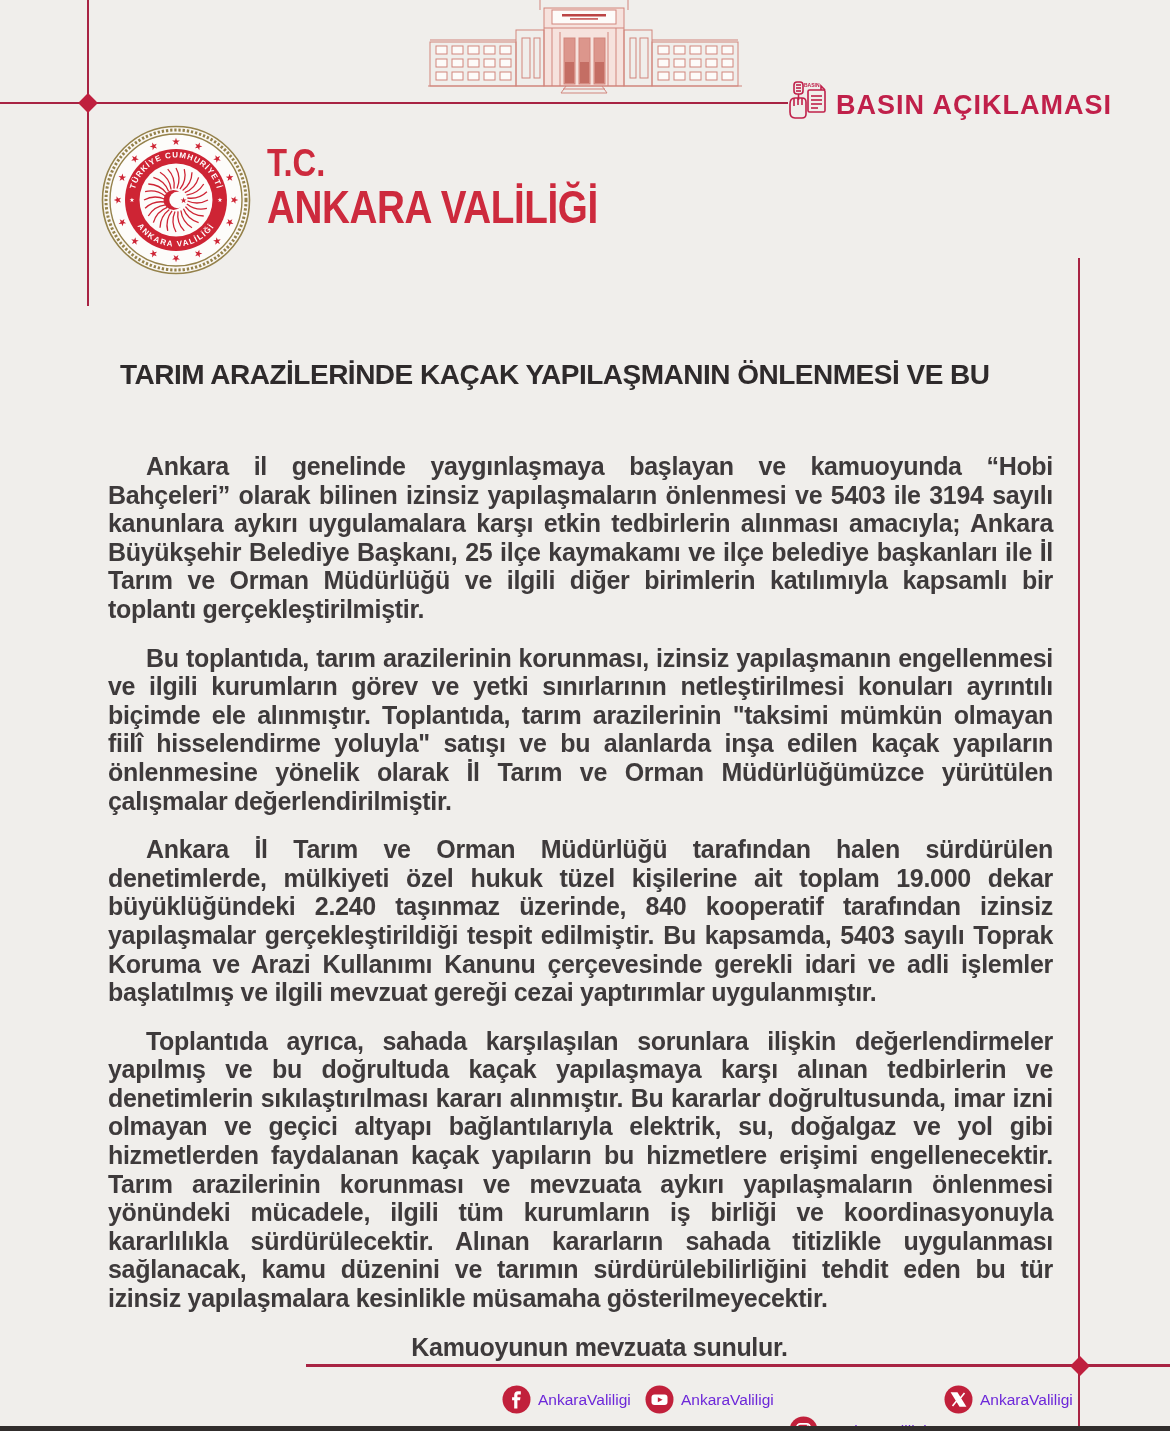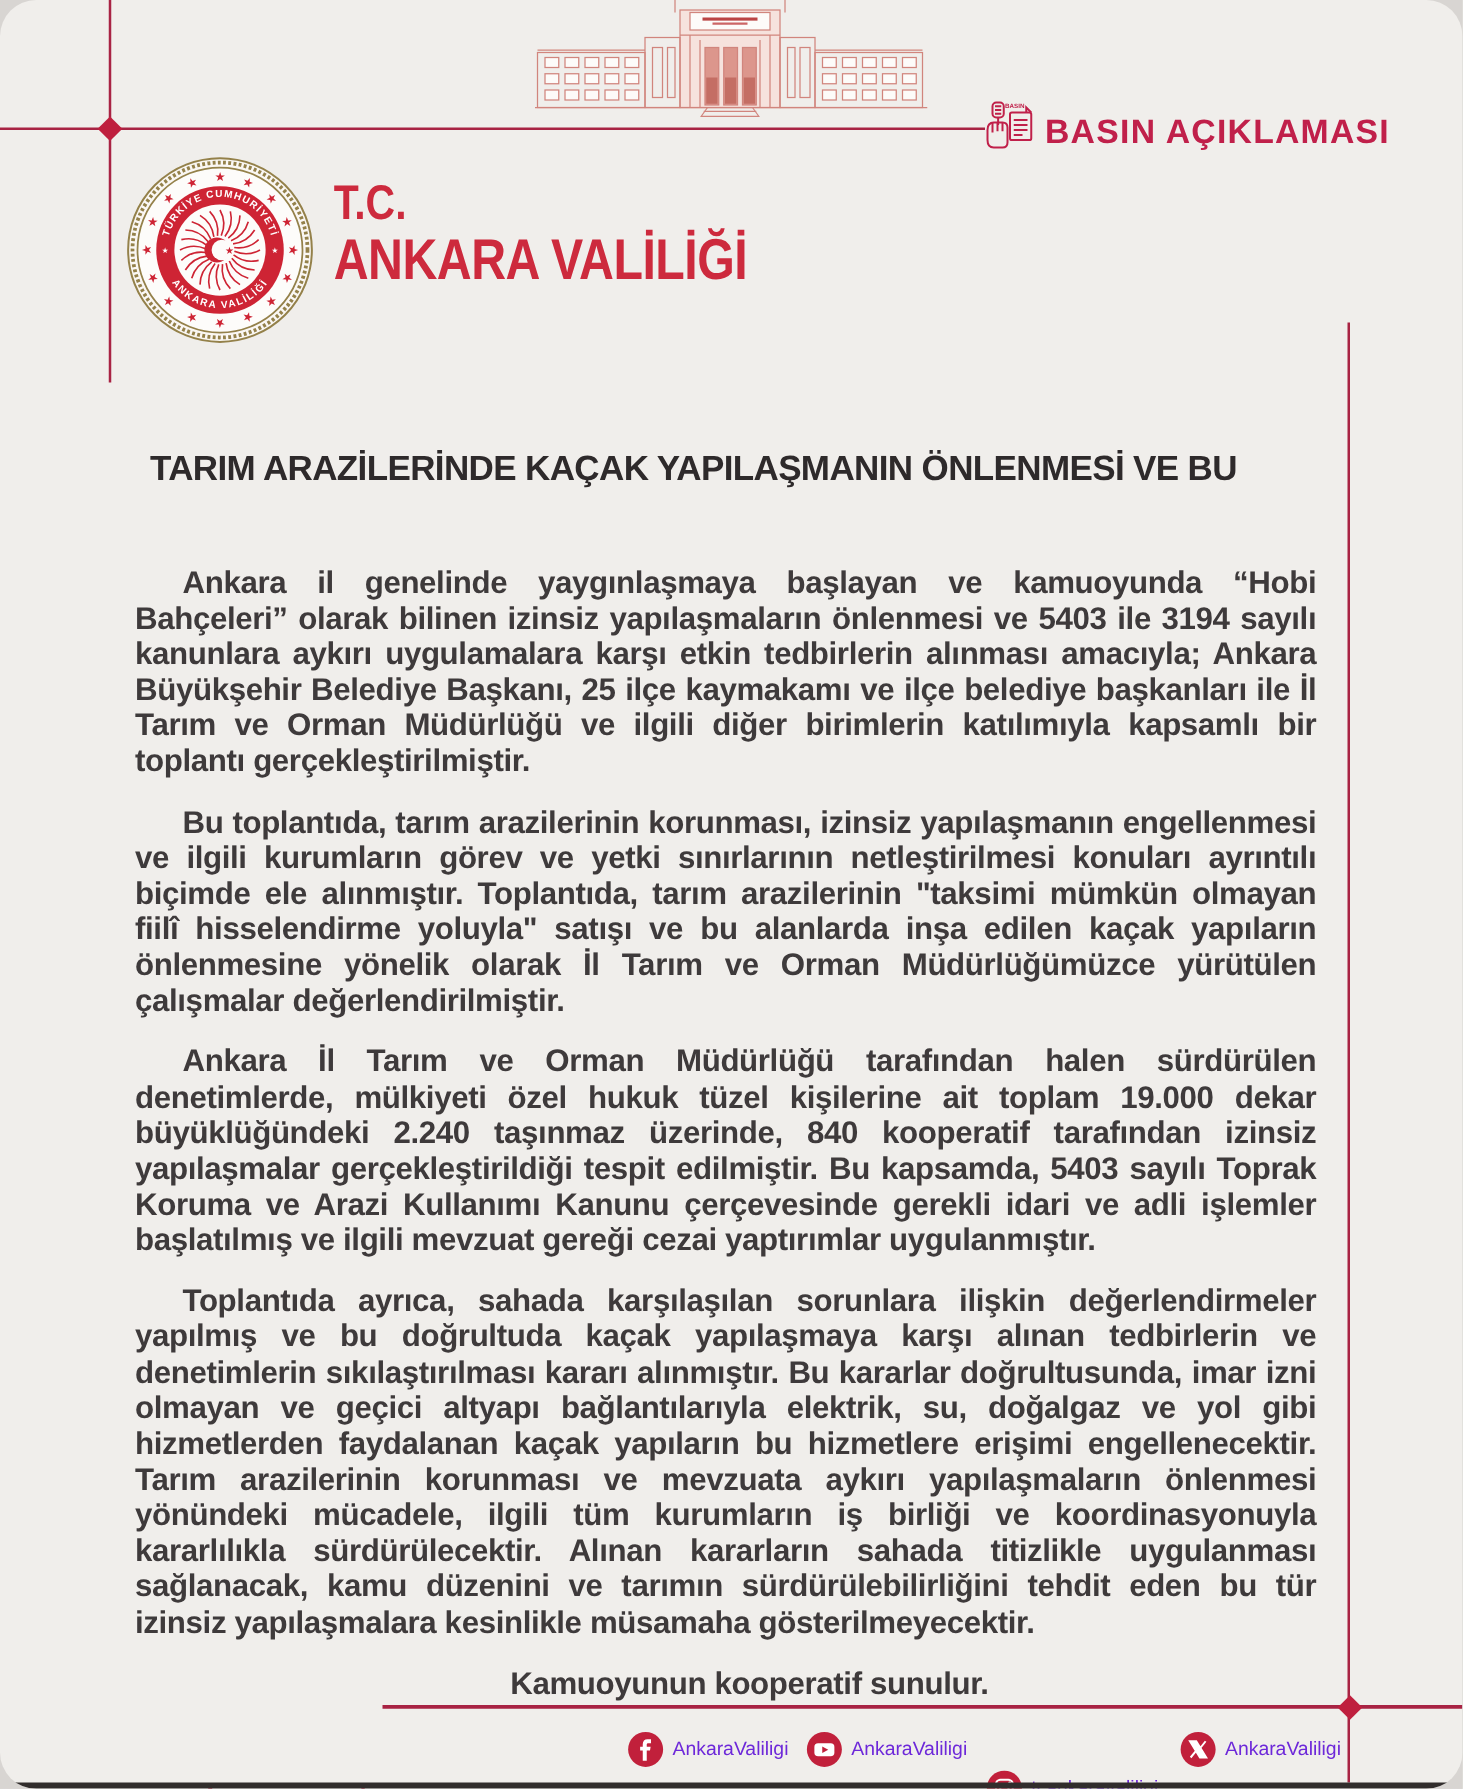--- a/index.html
+++ b/index.html
@@ -1,17 +1,17 @@
 <!DOCTYPE html>
 <html><head>
 <meta charset="utf-8">
 <style>
   html,body{margin:0;padding:0;background:#d8d5d2;}
   .page{position:relative;width:1170px;height:1431px;background:#f0eeeb;overflow:hidden;
-        font-family:"Liberation Sans",sans-serif;margin:0 auto;border-radius:29px;}
+        font-family:"Liberation Sans",sans-serif;margin:0 auto;}
   .abs{position:absolute;}
 
   
   .rule-h{height:2px;background:#a82343;}
   .rule-v{width:2px;background:#a82343;}
   .diamond{width:14px;height:14px;background:#bf1f3e;transform:rotate(45deg);}
 
   
   .press-label{font-size:27px;font-weight:bold;letter-spacing:1px;color:#c0204a;white-space:nowrap;}
   .org-block{transform:scaleX(0.84);transform-origin:left top;color:#cd2a3d;white-space:nowrap;}
@@ -218,21 +218,21 @@
 
   <div class="abs doc-title" style="left:120px;top:357px;">
     <div>TARIM ARAZİLERİNDE KAÇAK YAPILAŞMANIN ÖNLENMESİ VE BU</div>
   </div>
 
   <div class="abs body-text" style="left:108px;top:452px;">
     <p>Ankara il genelinde yaygınlaşmaya başlayan ve kamuoyunda “Hobi Bahçeleri” olarak bilinen izinsiz yapılaşmaların önlenmesi ve 5403 ile 3194 sayılı kanunlara aykırı uygulamalara karşı etkin tedbirlerin alınması amacıyla; Ankara Büyükşehir Belediye Başkanı, 25 ilçe kaymakamı ve ilçe belediye başkanları ile İl Tarım ve Orman Müdürlüğü ve ilgili diğer birimlerin katılımıyla kapsamlı bir toplantı gerçekleştirilmiştir.</p>
     <p>Bu toplantıda, tarım arazilerinin korunması, izinsiz yapılaşmanın engellenmesi ve ilgili kurumların görev ve yetki sınırlarının netleştirilmesi konuları ayrıntılı biçimde ele alınmıştır. Toplantıda, tarım arazilerinin "taksimi mümkün olmayan fiilî hisselendirme yoluyla" satışı ve bu alanlarda inşa edilen kaçak yapıların önlenmesine yönelik olarak İl Tarım ve Orman Müdürlüğümüzce yürütülen çalışmalar değerlendirilmiştir.</p>
     <p>Ankara İl Tarım ve Orman Müdürlüğü tarafından halen sürdürülen denetimlerde, mülkiyeti özel hukuk tüzel kişilerine ait toplam 19.000 dekar büyüklüğündeki 2.240 taşınmaz üzerinde, 840 kooperatif tarafından izinsiz yapılaşmalar gerçekleştirildiği tespit edilmiştir. Bu kapsamda, 5403 sayılı Toprak Koruma ve Arazi Kullanımı Kanunu çerçevesinde gerekli idari ve adli işlemler başlatılmış ve ilgili mevzuat gereği cezai yaptırımlar uygulanmıştır.</p>
     <p>Toplantıda ayrıca, sahada karşılaşılan sorunlara ilişkin değerlendirmeler yapılmış ve bu doğrultuda kaçak yapılaşmaya karşı alınan tedbirlerin ve denetimlerin sıkılaştırılması kararı alınmıştır. Bu kararlar doğrultusunda, imar izni olmayan ve geçici altyapı bağlantılarıyla elektrik, su, doğalgaz ve yol gibi hizmetlerden faydalanan kaçak yapıların bu hizmetlere erişimi engellenecektir. Tarım arazilerinin korunması ve mevzuata aykırı yapılaşmaların önlenmesi yönündeki mücadele, ilgili tüm kurumların iş birliği ve koordinasyonuyla kararlılıkla sürdürülecektir. Alınan kararların sahada titizlikle uygulanması sağlanacak, kamu düzenini ve tarımın sürdürülebilirliğini tehdit eden bu tür izinsiz yapılaşmalara kesinlikle müsamaha gösterilmeyecektir.</p>
-    <p class="closing">Kamuoyunun kooperatif sunulur.</p>
+    <p class="closing">Kamuoyunun mevzuata sunulur.</p>
   </div>
 
   <div class="abs rule-v" style="left:1078px;top:258px;height:1168px;"></div>
   <div class="abs website" style="left:64px;top:1423px;">www.ankara.gov.tr</div>
   <div class="abs rule-h" style="left:306px;top:1364px;width:864px;height:2.5px;"></div>
   <div class="abs diamond" style="left:1073px;top:1359px;"></div>
 
   <div class="abs social-item" style="left:502px;top:1385px;">
     <svg width="29" height="29" viewBox="0 0 29 29">
       <circle cx="14.5" cy="14.5" r="14" fill="#c1203b"></circle>

